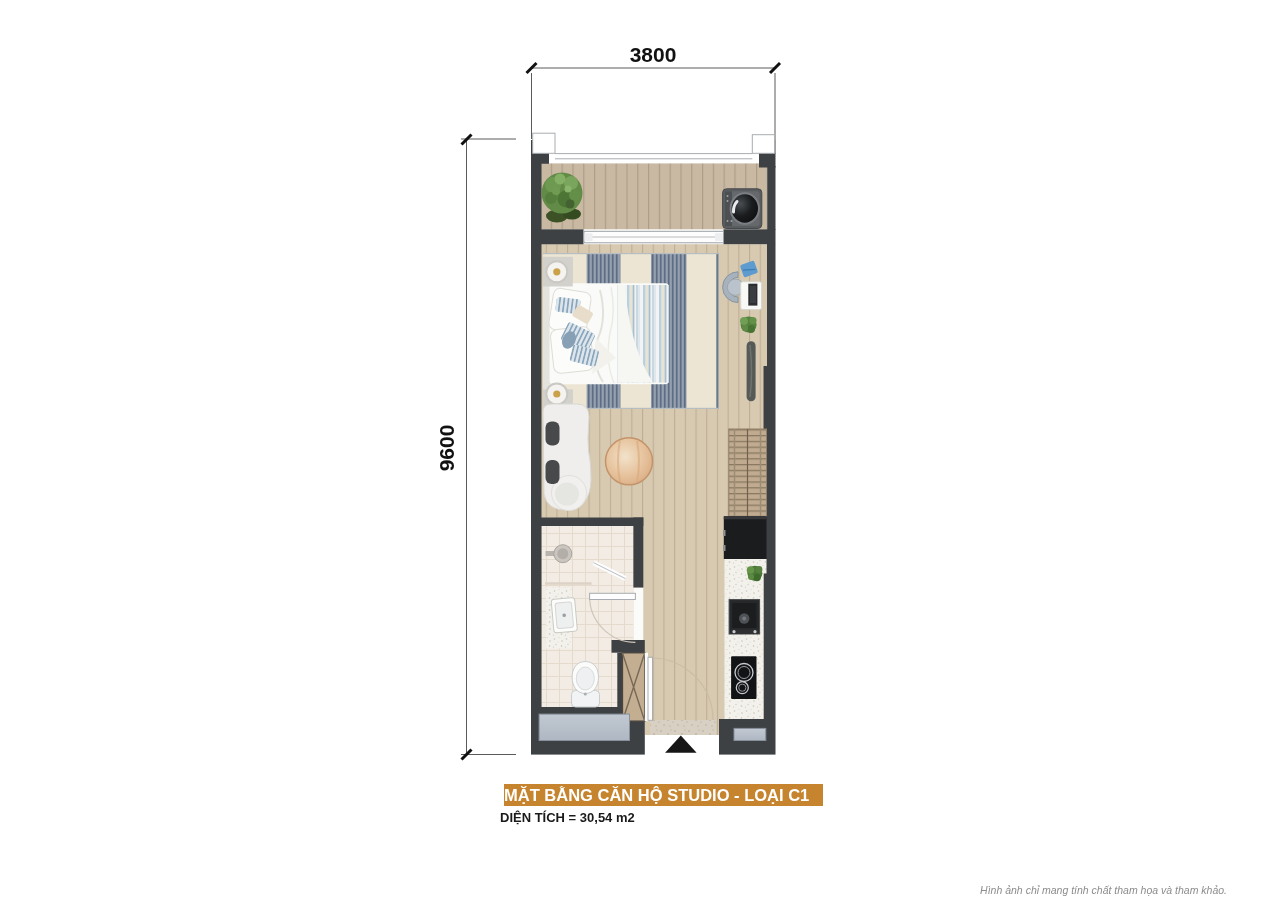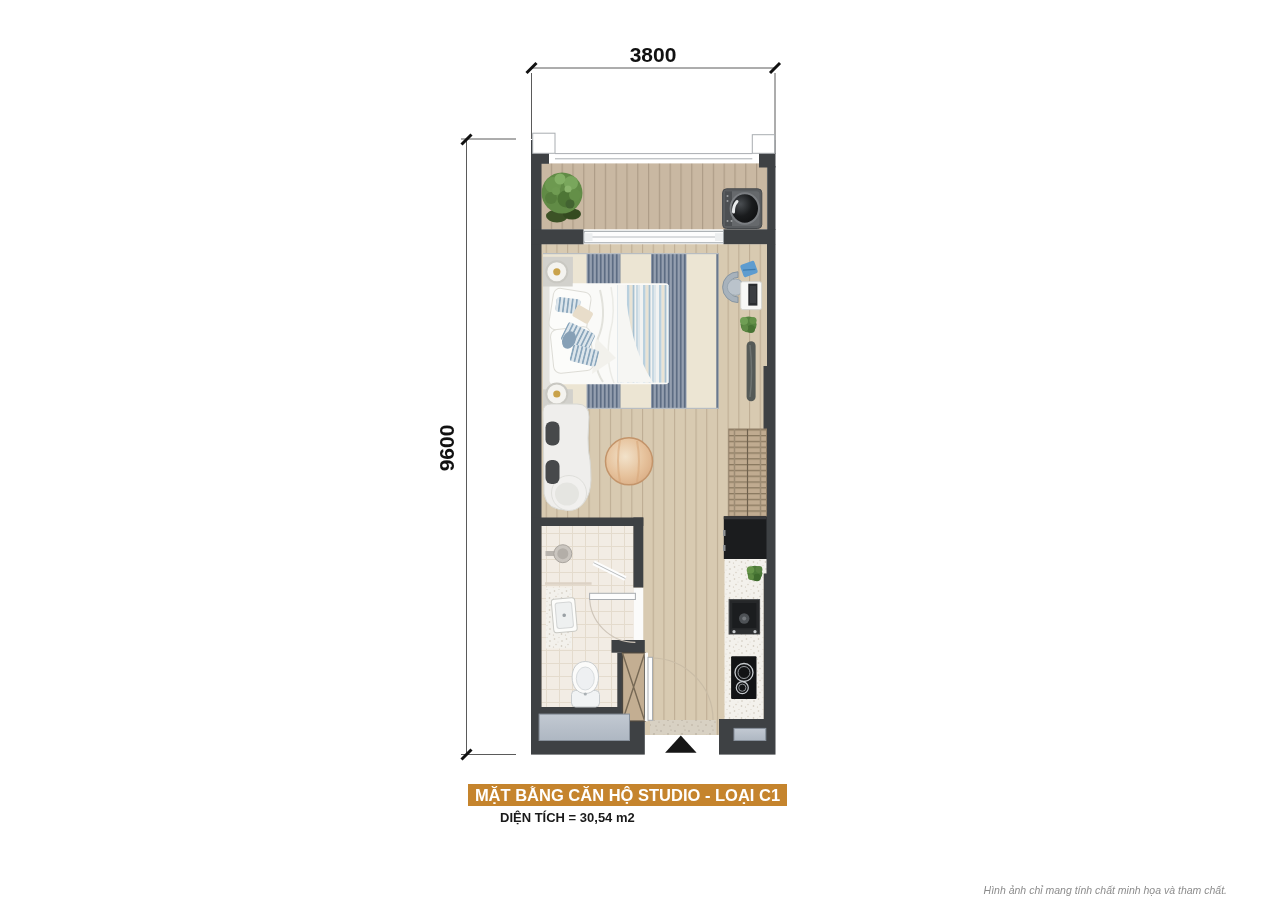--- a/index.html
+++ b/index.html
@@ -278,15 +278,15 @@
 <path d="M622.4 652.7 L644.8 721.2 M644.8 652.7 L622.4 721.2" stroke="#776955" stroke-width="1.4" fill="none"></path>
 <rect x="644.8" y="652.7" width="3.2" height="68.5" fill="#fbfbfa"></rect>
 <path d="M651 658 a62 62 0 0 1 62 62" fill="none" stroke="#c9bca6" stroke-width="1.2"></path>
 <rect x="648" y="657.3" width="4.5" height="63" fill="#fdfdfd" stroke="#a9adb1" stroke-width="1"></rect>
 <path d="M680.8 735.5 L696.6 752.7 L665.1 752.7 Z" fill="#161616"></path>
 
 <rect x="539.1" y="714.1" width="90.4" height="26.4" fill="url(#wing)" stroke="#87909b" stroke-width="1"></rect>
 <rect x="734" y="728.4" width="31.8" height="12.1" fill="url(#wing)" stroke="#87909b" stroke-width="1"></rect>
 </svg>
 
-<div class="abs" style="left:468px;top:783.8px;width:319px;height:22.4px;background:#c5842d;color:#ffffff;font-weight:bold;font-size:16.5px;line-height:22.5px;text-align:center;">MẶT BẰNG CĂN HỘ STUDIO - LOẠI C1</div>
+<div class="abs" style="left:504px;top:783.8px;width:319px;height:22.4px;background:#c5842d;color:#ffffff;font-weight:bold;font-size:16.5px;line-height:22.5px;text-align:left;">MẶT BẰNG CĂN HỘ STUDIO - LOẠI C1</div>
 <div class="abs" style="left:500px;top:810px;width:288px;text-align:left;font-weight:bold;font-size:13px;color:#1a1a1a;">DIỆN TÍCH = 30,54 m2</div>
-<div class="abs" style="left:900px;top:883.5px;width:327px;text-align:right;font-style:italic;font-size:10.5px;color:#8c8c8c;">Hình ảnh chỉ mang tính chất minh họa và tham chất.</div>
+<div class="abs" style="left:900px;top:883.5px;width:327px;text-align:right;font-style:italic;font-size:10.5px;color:#8c8c8c;">Hình ảnh chỉ mang tính chất tham họa và tham khảo.</div>
 
 </body></html>

